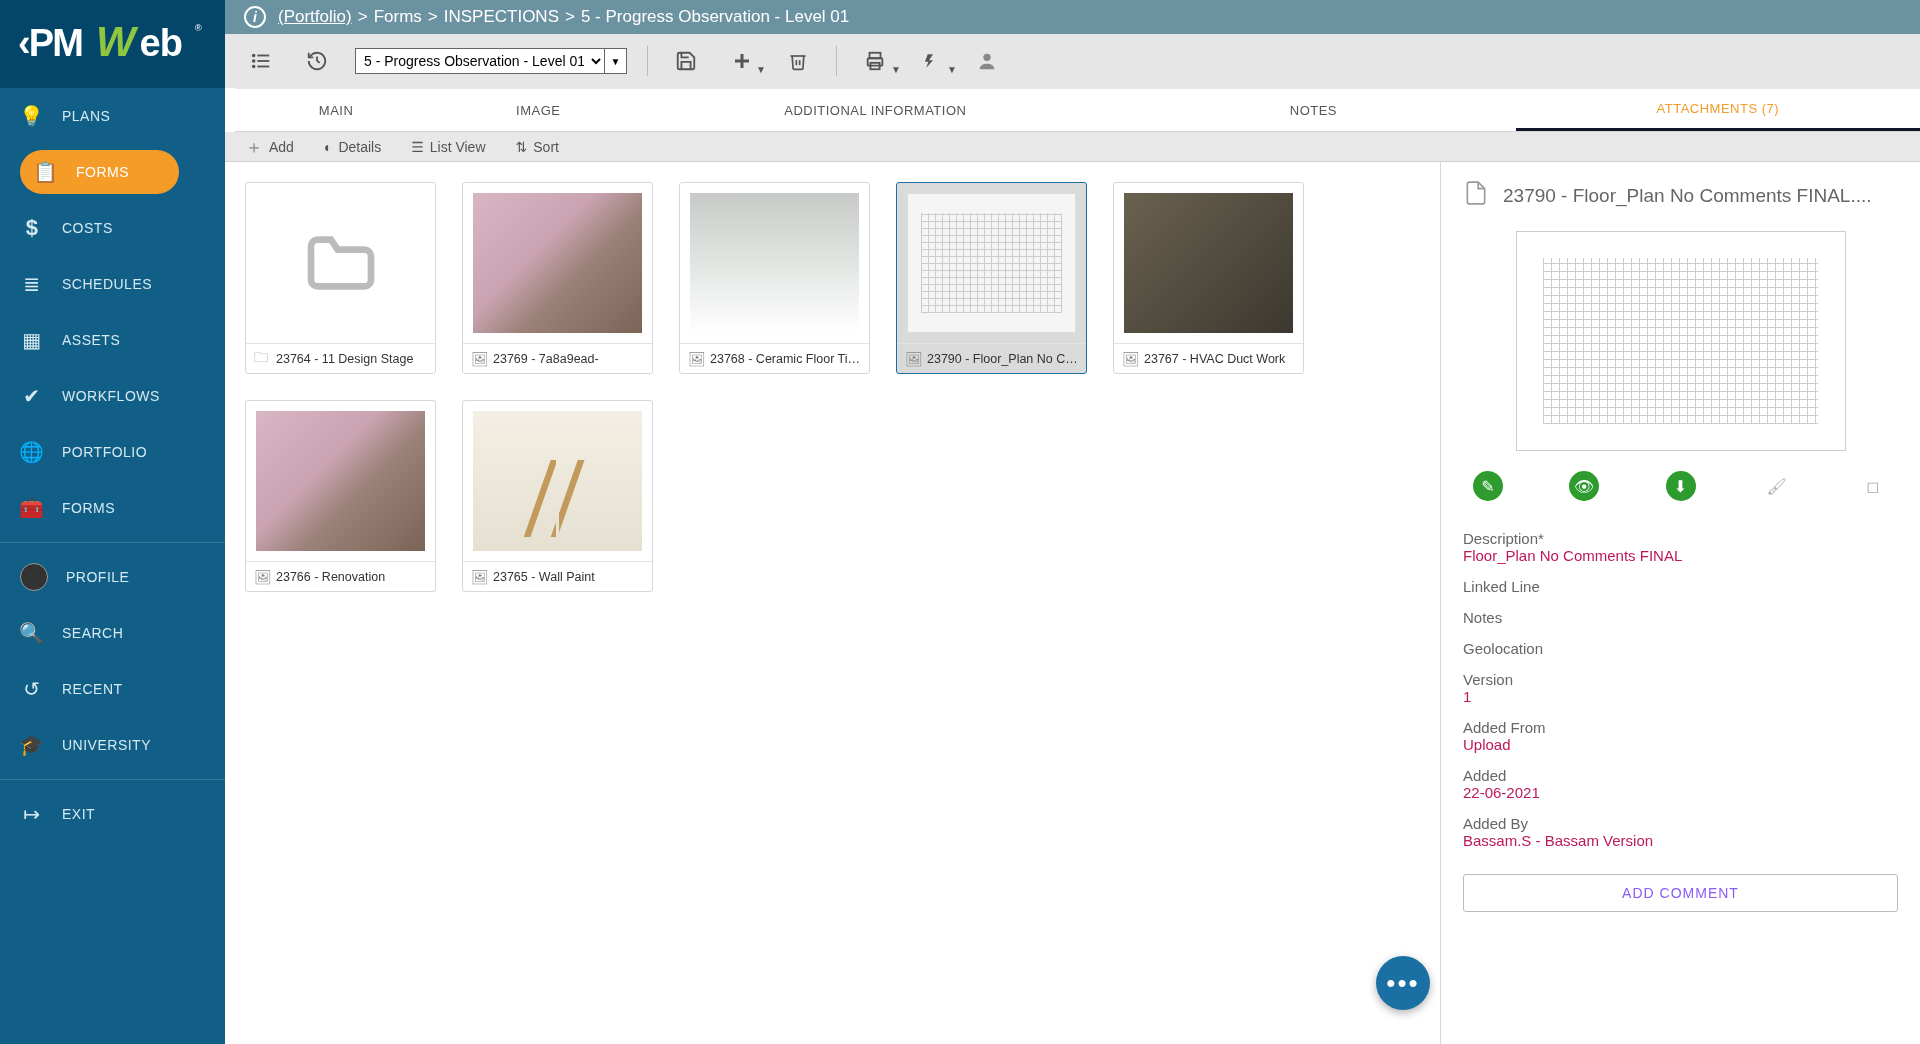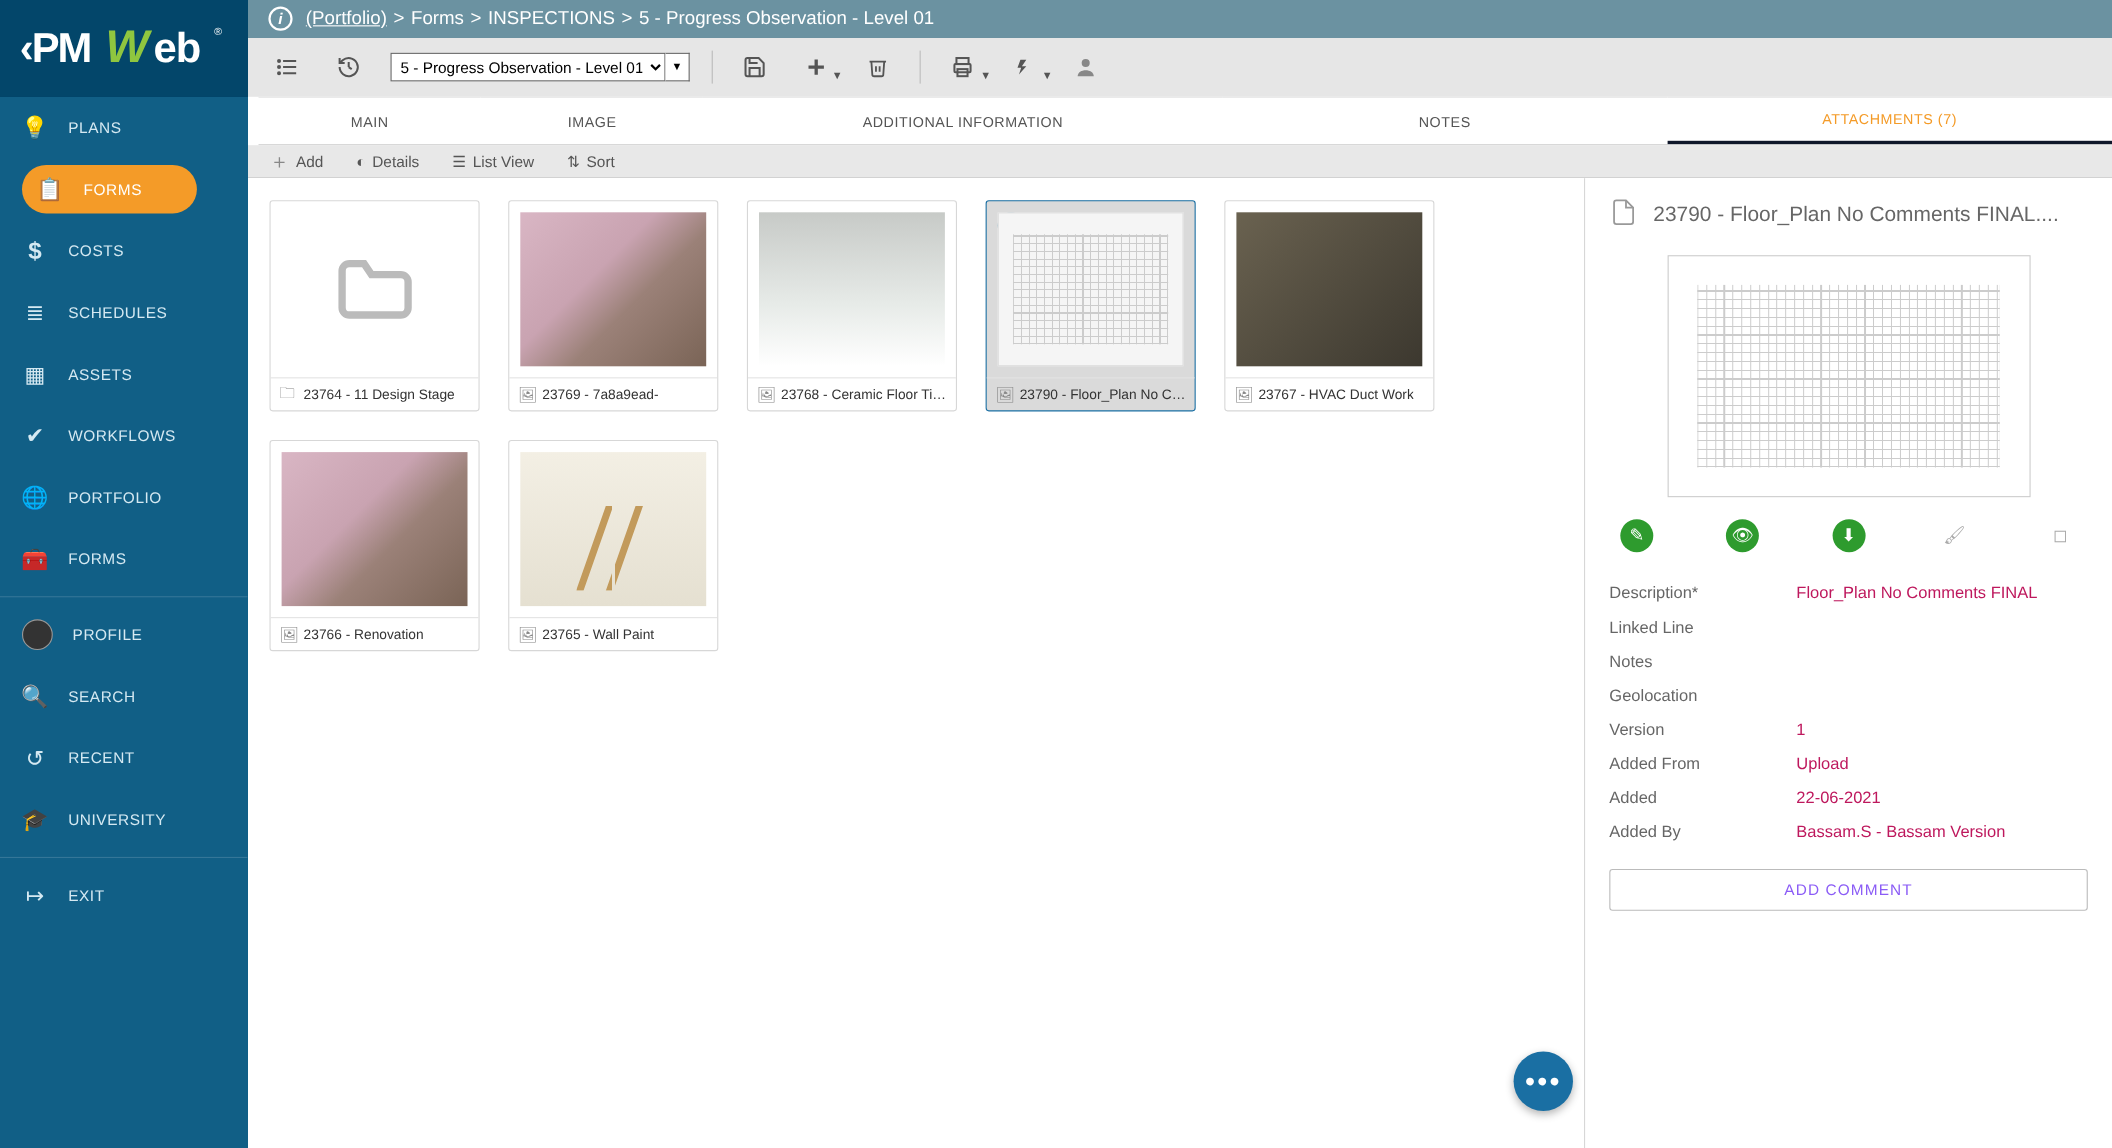--- a/index.html
+++ b/index.html
@@ -64,21 +64,21 @@
 
 .panel { position:fixed; top:162px; right:0; bottom:0; width:480px; border-left:1px solid #d7d7d7; background:#fff; padding:16px 22px; overflow:auto; }
 .panel .hdr { display:flex; align-items:center; gap:14px; font-size:19px; color:#666; margin-bottom:18px; }
 .panel .preview { display:flex; justify-content:center; margin-bottom:20px; }
 .panel .preview .pv { width:330px; height:220px; background:#fff; border:1px solid #ccc; position:relative; }
 .panel .preview .pv::after{content:'';position:absolute;inset:12% 8%;background:repeating-linear-gradient(90deg,#ccc 0 1px, transparent 1px 8px),repeating-linear-gradient(0deg,#ccc 0 1px, transparent 1px 8px);}
 .panel .icons { display:flex; justify-content:space-between; padding:0 10px; margin-bottom:22px; }
 .panel .icons .pi { width:30px; height:30px; border-radius:50%; background:#2e9b2e; color:#fff; display:flex; align-items:center; justify-content:center; cursor:pointer; font-size:16px; }
 .panel .icons .pi.grey { background:transparent; color:#aaa; }
 .panel .meta { font-size:15px; color:#666; }
-.panel .row { display:flex; padding:7px 0; }
+.panel .row { display:flex; padding:7px 0;flex-direction:column; }
 .panel .row .k { width:170px; }
 .panel .row .v { color:#be185d; }
 .panel .add-comment { margin-top:18px; border:1px solid #bbb; height:38px; display:flex; align-items:center; justify-content:center; font-size:14px; letter-spacing:1px; color:#8b5cf6; cursor:pointer; border-radius:3px; }
 
 
 .fab { position:fixed; right:490px; bottom:34px; width:54px; height:54px; border-radius:50%; background:#1a6fa3; color:#fff; display:flex; align-items:center; justify-content:center; font-size:26px; box-shadow:0 3px 8px rgba(0,0,0,.3); z-index:60; cursor:pointer; letter-spacing:2px; }
 </style>
 </head>
 <body>
 

